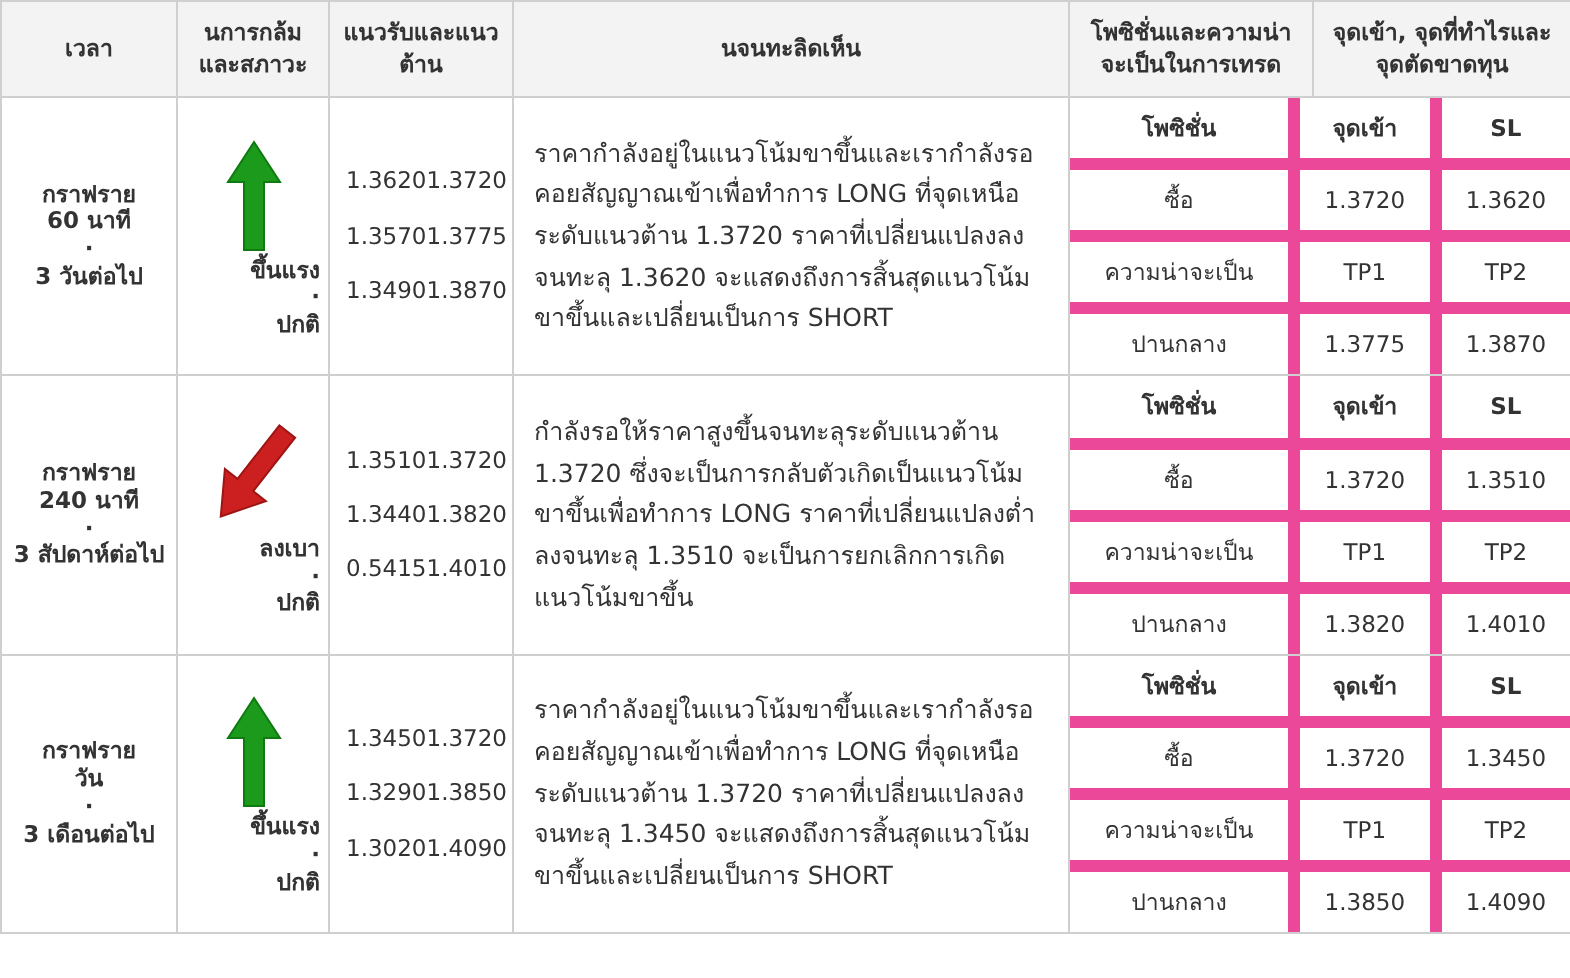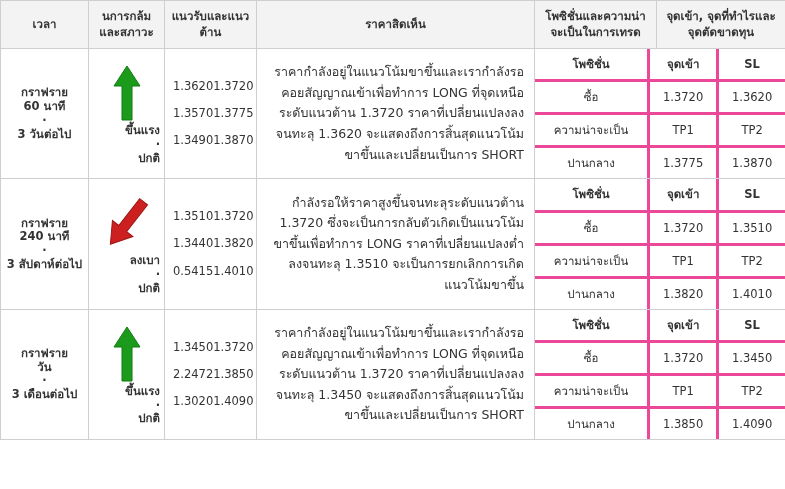--- a/index.html
+++ b/index.html
@@ -75,32 +75,32 @@
   .levels-row {
     display: flex;
     justify-content: space-between;
     padding: 5px 0;
     line-height: 1.5;
   }
   td.comment-cell {
     padding: 10px 10px;
     font-size: 12.5px;
     line-height: 1.65;
-    text-align: right;
+    text-align: left;
     color: #333;
     vertical-align: top;
   }
   
   table.inner {
     border-collapse: collapse;
     width: 100%;
     height: 100%;
   }
   table.inner td {
-    border: 3px solid #ec4899;
+    border: 6px solid #ec4899;
     text-align: center;
     font-size: 11.5px;
     color: #333;
     padding: 7px 4px;
     line-height: 1.4;
   }
   table.inner td.lbl { border-left: none; }
   table.inner td.val-last { border-right: none; }
   table.inner tr:first-child td { border-top: none; font-weight: bold; }
   table.inner tr:last-child td { border-bottom: none; }
@@ -120,21 +120,21 @@
       <col class="c-levels">
     <col class="c-comment">
       <col class="c-pos">
       <col class="c-entry">
   </colgroup>
   <thead>
     <tr>
       <th>เวลา</th>
       <th>นการกล้มและสภาวะ</th>
       <th>แนวรับและแนวต้าน</th>
-      <th>ราคาสิดเห็น</th>
+      <th>นจนทะลิดเห็น</th>
       <th>โพซิชั่นและความน่าจะเป็นในการเทรด</th>
       <th>จุดเข้า, จุดที่ทำไรและจุดตัดขาดทุน</th>
     </tr>
   </thead>
   <tbody>
 
     <tr>
       <td class="time-cell">
         <span class="dot">กราฟราย</span>
         <span class="dot">60 นาที</span>
@@ -278,21 +278,21 @@
           <span class="dot">·</span>
           <span class="dot">ปกติ</span>
         </div>
       </td>
       <td class="levels-cell">
         <div class="levels-row">
           <span>1.3450</span>
           <span>1.3720</span>
         </div>
         <div class="levels-row">
-          <span>2.2472</span>
+          <span>1.3290</span>
           <span>1.3850</span>
         </div>
         <div class="levels-row">
           <span>1.3020</span>
           <span>1.4090</span>
         </div>
       </td>
       <td class="comment-cell">ราคากำลังอยู่ในแนวโน้มขาขึ้นและเรากำลังรอคอยสัญญาณเข้าเพื่อทำการ LONG ที่จุดเหนือระดับแนวต้าน 1.3720 ราคาที่เปลี่ยนแปลงลงจนทะลุ 1.3450 จะแสดงถึงการสิ้นสุดแนวโน้มขาขึ้นและเปลี่ยนเป็นการ SHORT</td>
       <td class="inner-host" colspan="2">
         <table class="inner">

